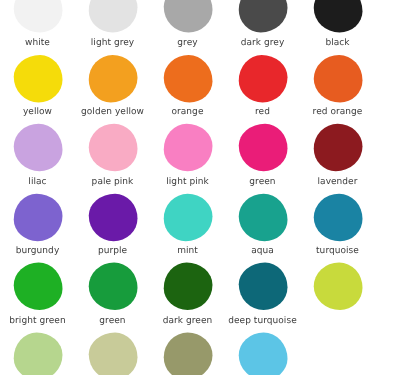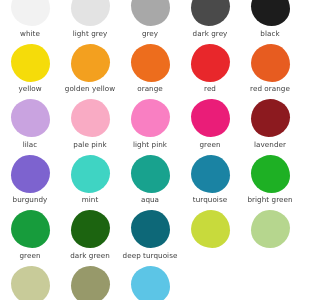--- a/index.html
+++ b/index.html
@@ -126,20 +126,24 @@
       </div>
       <div class="swatch-cell">
         <div class="blob v3" title="#8c1a1f" style="background: rgb(140, 26, 31);"></div>
         <div class="swatch-label">lavender</div>
       </div>
       <div class="swatch-cell">
         <div class="blob v1" title="#7d63cf" style="background: rgb(125, 99, 207);"></div>
         <div class="swatch-label">burgundy</div>
       </div>
       <div class="swatch-cell">
+        <div class="blob v2" title="#6a1aa8" style="background: rgb(106, 26, 168);"></div>
+        <div class="swatch-label">purple</div>
+      </div>
+      <div class="swatch-cell">
         <div class="blob v3" title="#3fd4c3" style="background: rgb(63, 212, 195);"></div>
         <div class="swatch-label">mint</div>
       </div>
       <div class="swatch-cell">
         <div class="blob v4" title="#18a28e" style="background: rgb(24, 162, 142);"></div>
         <div class="swatch-label">aqua</div>
       </div>
       <div class="swatch-cell">
         <div class="blob v0" title="#1a83a3" style="background: rgb(26, 131, 163);"></div>
         <div class="swatch-label">turquoise</div>

